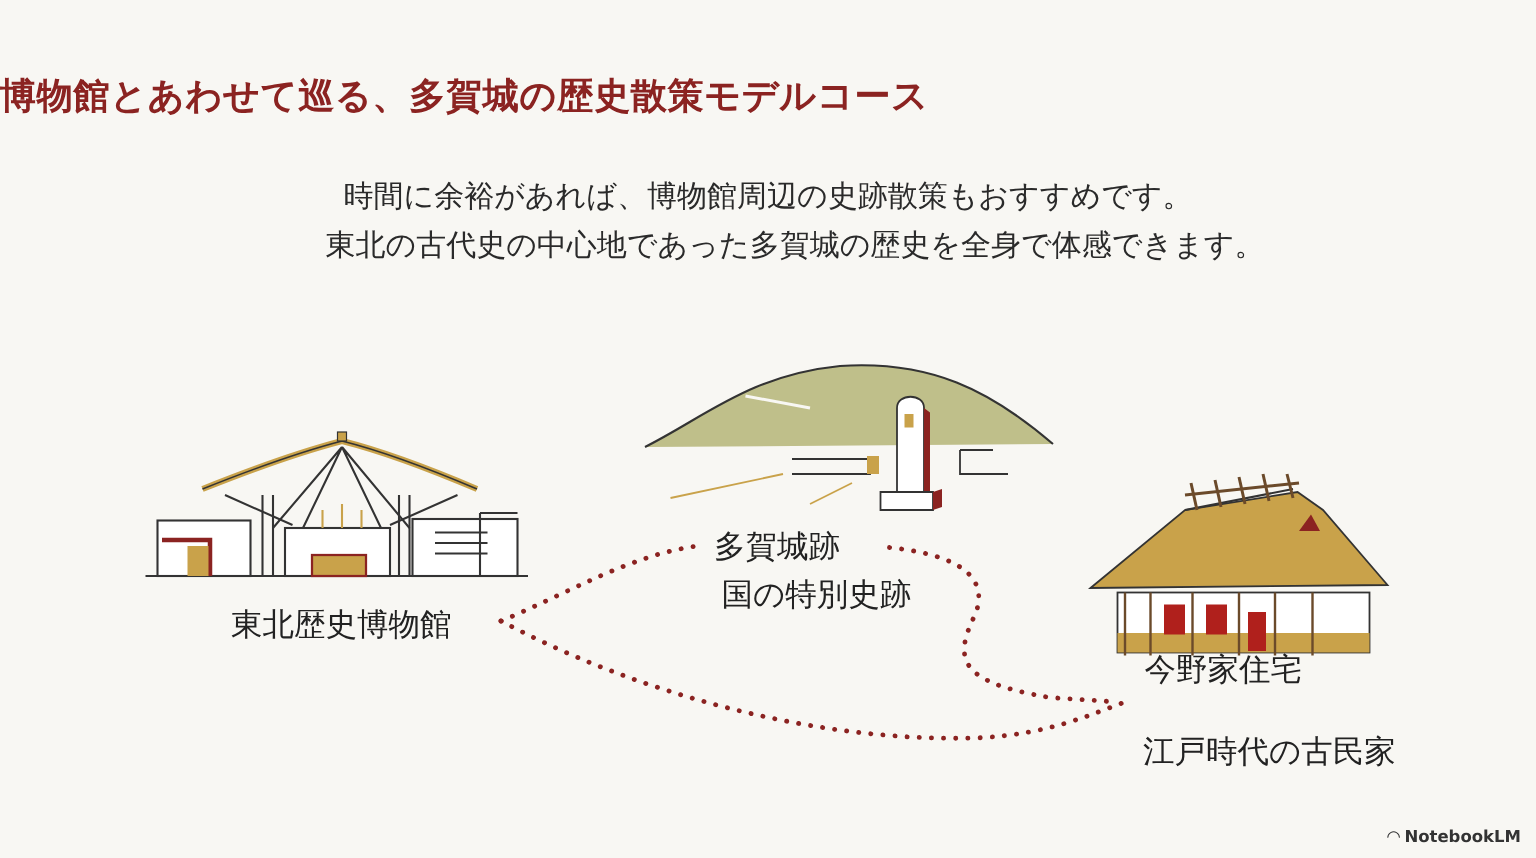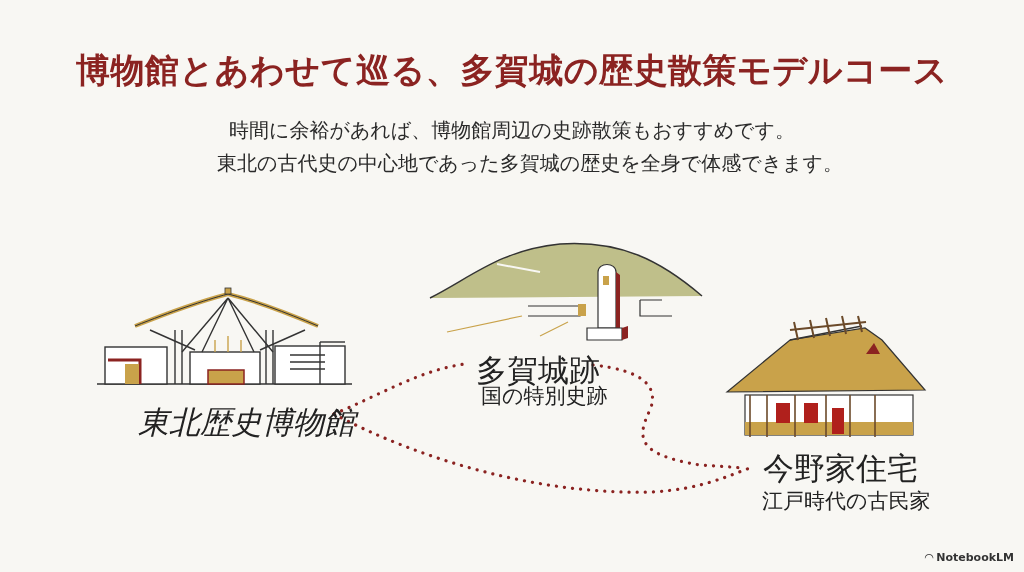--- a/index.html
+++ b/index.html
@@ -4,29 +4,29 @@
 <style>
   html, body { margin: 0; padding: 0; }
   body {
     width: 1024px; height: 572px; overflow: hidden;
     background: #f8f7f3;
     font-family: "DejaVu Sans", "Liberation Sans", sans-serif;
     position: relative;
   }
   .abs { position: absolute; }
   .title {
-    left: 0; right: 0; top: 48px; text-align: center;
-    font-size: 34px; font-weight: bold; color: #8b2321; letter-spacing: 0.5px;
+    left: 0; right: 0; top: 48px; 
+    font-size: 24px; font-weight: bold; color: #8b2321; letter-spacing: 0.5px;
   }
   .lead {
     left: 0; right: 0; text-align: center; font-size: 20px; color: #2a2a2a;
   }
   .lead1 { top: 117px; }
   .lead2 { top: 150px; margin-left: 36px; }
-  .place-name { font-size: 31px; color: #222; white-space: nowrap; }
+  .place-name { font-size: 21px; color: #222; white-space: nowrap; }
   .place-sub { font-size: 21px; color: #222; white-space: nowrap; }
   svg { position: absolute; left: 0; top: 0; }
   .brand {
     right: 10px; bottom: 8px; font-size: 11px; color: #333; font-weight: bold;
     display: flex; align-items: center; gap: 3px;
   }
 </style>
 </head>
 <body>
 
@@ -117,22 +117,22 @@
         <line x1="826" y1="395" x2="826" y2="437"></line>
       <line x1="850" y1="395" x2="850" y2="437"></line>
         <line x1="875" y1="395" x2="875" y2="437"></line>
     </g>
     <rect x="776" y="403" width="14" height="20" fill="#b0201c"></rect>
     <rect x="804" y="403" width="14" height="20" fill="#b0201c"></rect>
     <rect x="832" y="408" width="12" height="26" fill="#b0201c"></rect>
   </g>
 </svg>
 
-<div class="abs place-name" style="left:138px; top:402px;font-style:italic;">東北歴史博物館</div>
+<div class="abs place-name" style="left:154px; top:402px;">東北歴史博物館</div>
 <div class="abs place-name" style="left:476px; top:350px;">多賀城跡</div>
 <div class="abs place-sub" style="left:481px; top:382px;">国の特別史跡</div>
-<div class="abs place-name" style="left:763px; top:448px;font-family:Liberation Mono, monospace;">今野家住宅</div>
+<div class="abs place-name" style="left:763px; top:432px;font-family:Liberation Mono, monospace;">今野家住宅</div>
 <div class="abs place-sub" style="left:762px; top:487px;">江戸時代の古民家</div>
 
 <div class="abs brand">
   <span>◠</span>
   <span>NotebookLM</span>
 </div>
 
 </body></html>

